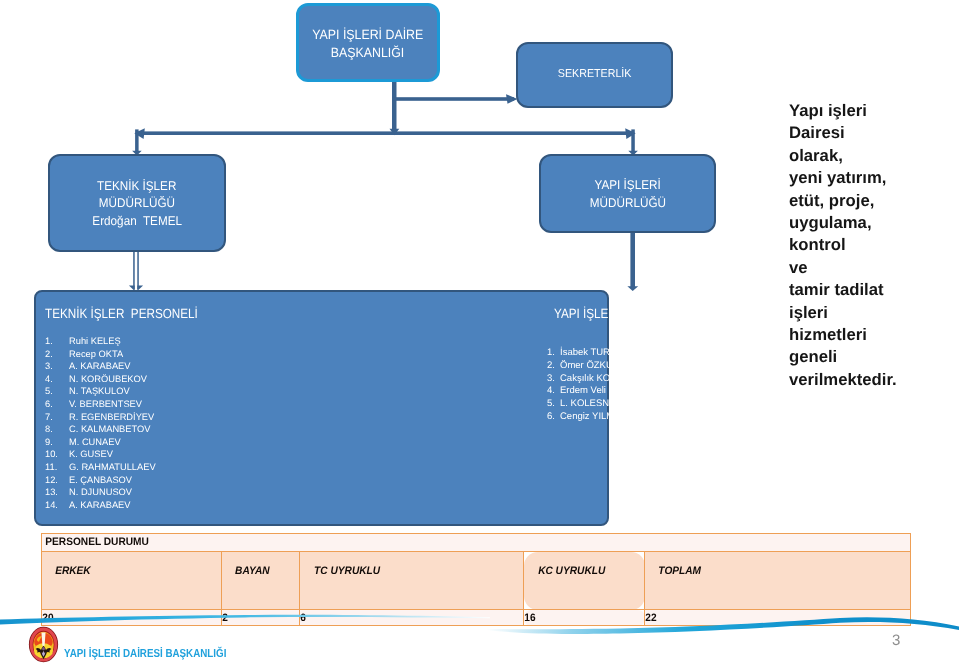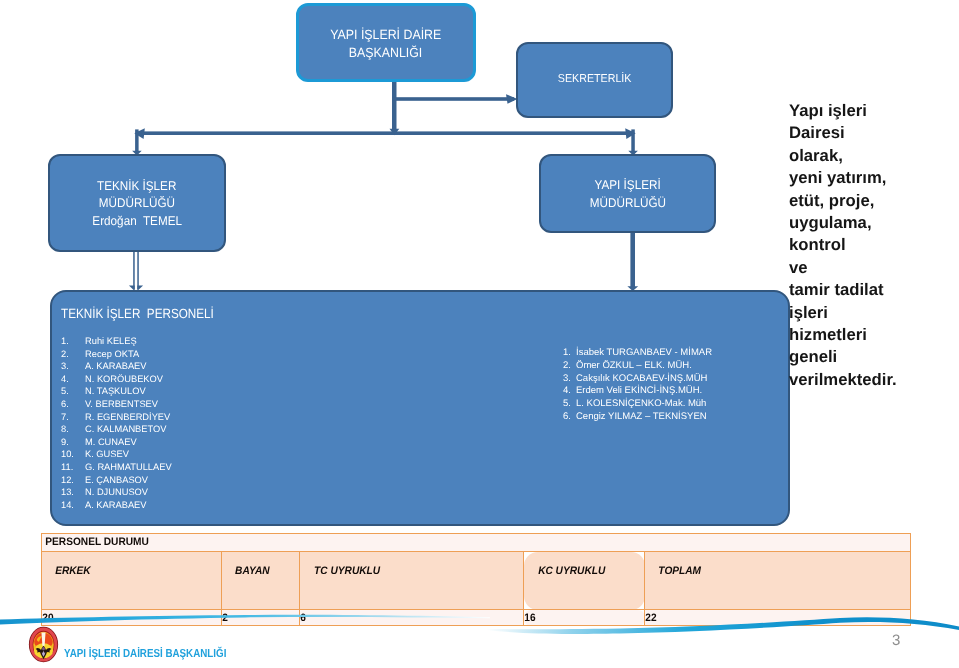--- a/index.html
+++ b/index.html
@@ -61,64 +61,65 @@
 
       <rect x="133.2" y="232" width="1.5" height="57"></rect>
       <rect x="137.3" y="232" width="1.5" height="57"></rect>
       <path d="M134.7,291 L134.7,285.6 L128.9,285.6 Z"></path>
       <path d="M137.3,291 L137.3,285.6 L143.1,285.6 Z"></path>
       <rect x="630.4" y="232" width="4.6" height="56"></rect>
       <path d="M632.7,291 L627.4,286.3 L638.2,286.3 Z"></path>
     </g>
   </svg>
 
-  <div class="box" id="box-root" style="left:296px;top:3px;width:180px;height:79px;font-size:13.3px;padding-top:3px;">
+  <div class="box" id="box-root" style="left:296px;top:3px;width:144px;height:79px;font-size:13.3px;padding-top:3px;">
     <div>
       <div><span class="sqz">YAPI İŞLERİ DAİRE</span></div>
       <div><span class="sqz">BAŞKANLIĞI</span></div>
     </div>
   </div>
 
-  <div class="box" style="left:516px;top:42px;width:157px;height:76px;font-size:11.5px;">
+  <div class="box" style="left:516px;top:42px;width:157px;height:66px;font-size:11.5px;">
     <div><span class="sqz">SEKRETERLİK</span></div>
   </div>
 
   <div class="box" style="left:48px;top:154px;width:178px;height:98px;font-size:12.6px;padding-top:2px;">
     <div>
       <div><span class="sqz">TEKNİK İŞLER</span></div>
       <div><span class="sqz">MÜDÜRLÜĞÜ</span></div>
       <div><span class="sqz">Erdoğan  TEMEL</span></div>
     </div>
   </div>
 
   <div class="box" style="left:539px;top:154px;width:177px;height:79px;font-size:12.6px;padding-top:2px;">
     <div>
       <div><span class="sqz">YAPI İŞLERİ</span></div>
       <div><span class="sqz">MÜDÜRLÜĞÜ</span></div>
     </div>
   </div>
 
-  <div class="box" id="panel-staff" style="left:50px;top:290px;width:740px;height:236px;border-radius:16px;display:block;">
+  <div class="box" id="panel-staff" style="left:34px;top:290px;width:575px;height:236px;border-radius:8px;display:block;">
     <div id="tek-title"><span class="sqzL">TEKNİK İŞLER  PERSONELİ</span></div>
     <ol id="tek-list" class="olist">
         <li>Ruhi KELEŞ</li>
         <li>Recep OKTA</li>
         <li>A. KARABAEV</li>
         <li>N. KORÖUBEKOV</li>
         <li>N. TAŞKULOV</li>
         <li>V. BERBENTSEV</li>
         <li>R. EGENBERDİYEV</li>
         <li>C. KALMANBETOV</li>
         <li>M. CUNAEV</li>
         <li>K. GUSEV</li>
         <li>G. RAHMATULLAEV</li>
         <li>E. ÇANBASOV</li>
         <li>N. DJUNUSOV</li>
         <li>A. KARABAEV</li>
       </ol>
+    <div id="yap-title"><span class="sqzL">YAPI İŞLERİ PERSONELİ</span></div>
     <ol id="yap-list" class="olist">
         <li>İsabek TURGANBAEV - MİMAR</li>
         <li>Ömer ÖZKUL – ELK. MÜH.</li>
         <li>Cakşılık  KOCABAEV-İNŞ.MÜH</li>
         <li>Erdem Veli EKİNCİ-İNŞ.MÜH.</li>
         <li>L. KOLESNİÇENKO-Mak. Müh</li>
         <li>Cengiz  YILMAZ – TEKNİSYEN</li>
       </ol>
   </div>
 

